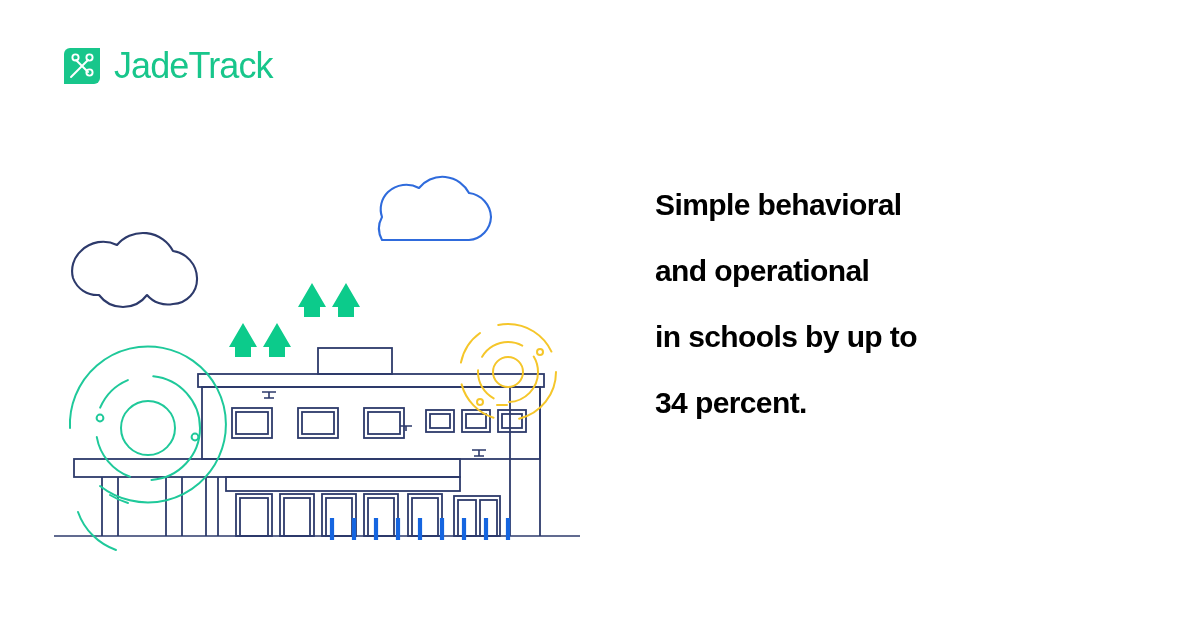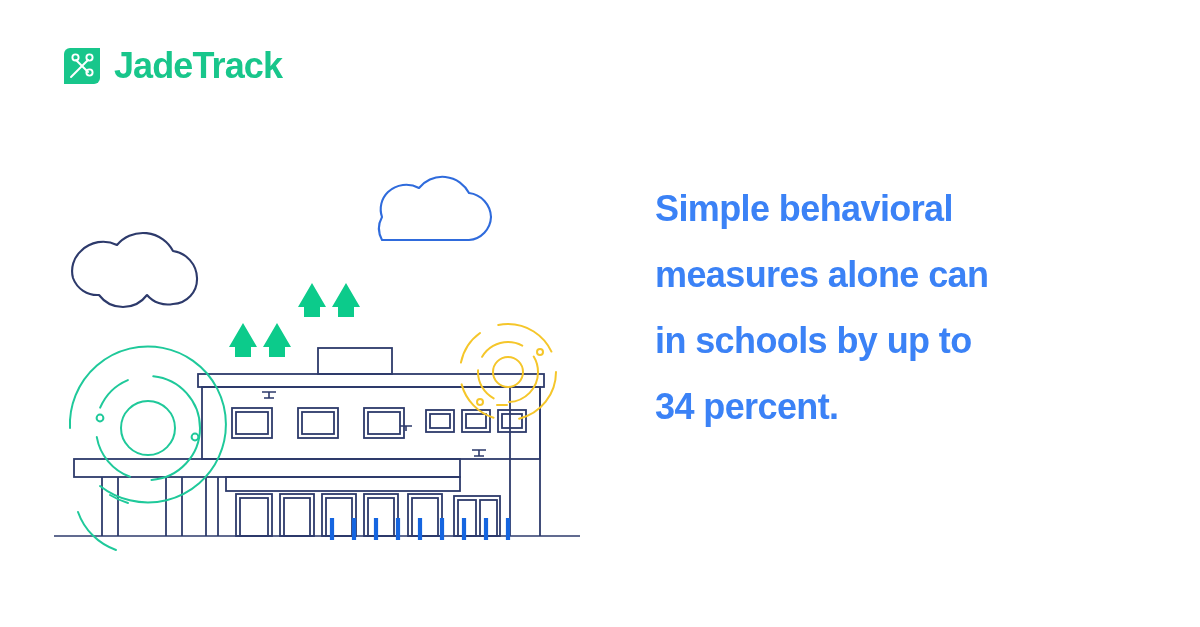--- a/index.html
+++ b/index.html
@@ -30,21 +30,21 @@
     align-items: center;
     gap: 12px;
   }
   .logo-mark {
     width: 40px;
     height: 40px;
     display: block;
   }
   .logo-word {
     font-size: 36px;
-    font-weight: bold;
+    font-weight: normal;
     letter-spacing: -0.9px;
     line-height: 1;
     color: #18c68b;
     white-space: nowrap;
   }
 
   
   .illustration {
     position: absolute;
     left: 40px;
@@ -57,22 +57,22 @@
     width: 580px;
     height: 460px;
   }
 
   
   .headline {
     position: absolute;
     left: 655px;
     top: 152px;
     width: 500px;
-    color: #3b82f6;
-    font-size: 36px;
+    color: #000000;
+    font-size: 30px;
     font-weight: bold;
     line-height: 66px;
     letter-spacing: -0.6px;
   }
   .headline-line {
     display: block;
     white-space: nowrap;
   }
 </style>
 </head>
@@ -238,18 +238,18 @@
         <circle cx="500" cy="232" r="3"></circle>
         <circle cx="440" cy="282" r="3"></circle>
         <path d="M457 285 h10"></path>
       </g>
 
     </svg>
   </div>
 
   <h1 class="headline">
     <span class="headline-line">Simple behavioral</span>
-    <span class="headline-line">measures alone can</span>
+    <span class="headline-line">and operational</span>
     <span class="headline-line">in schools by up to</span>
     <span class="headline-line">34 percent.</span>
   </h1>
 
 </div>
 
 </body></html>

